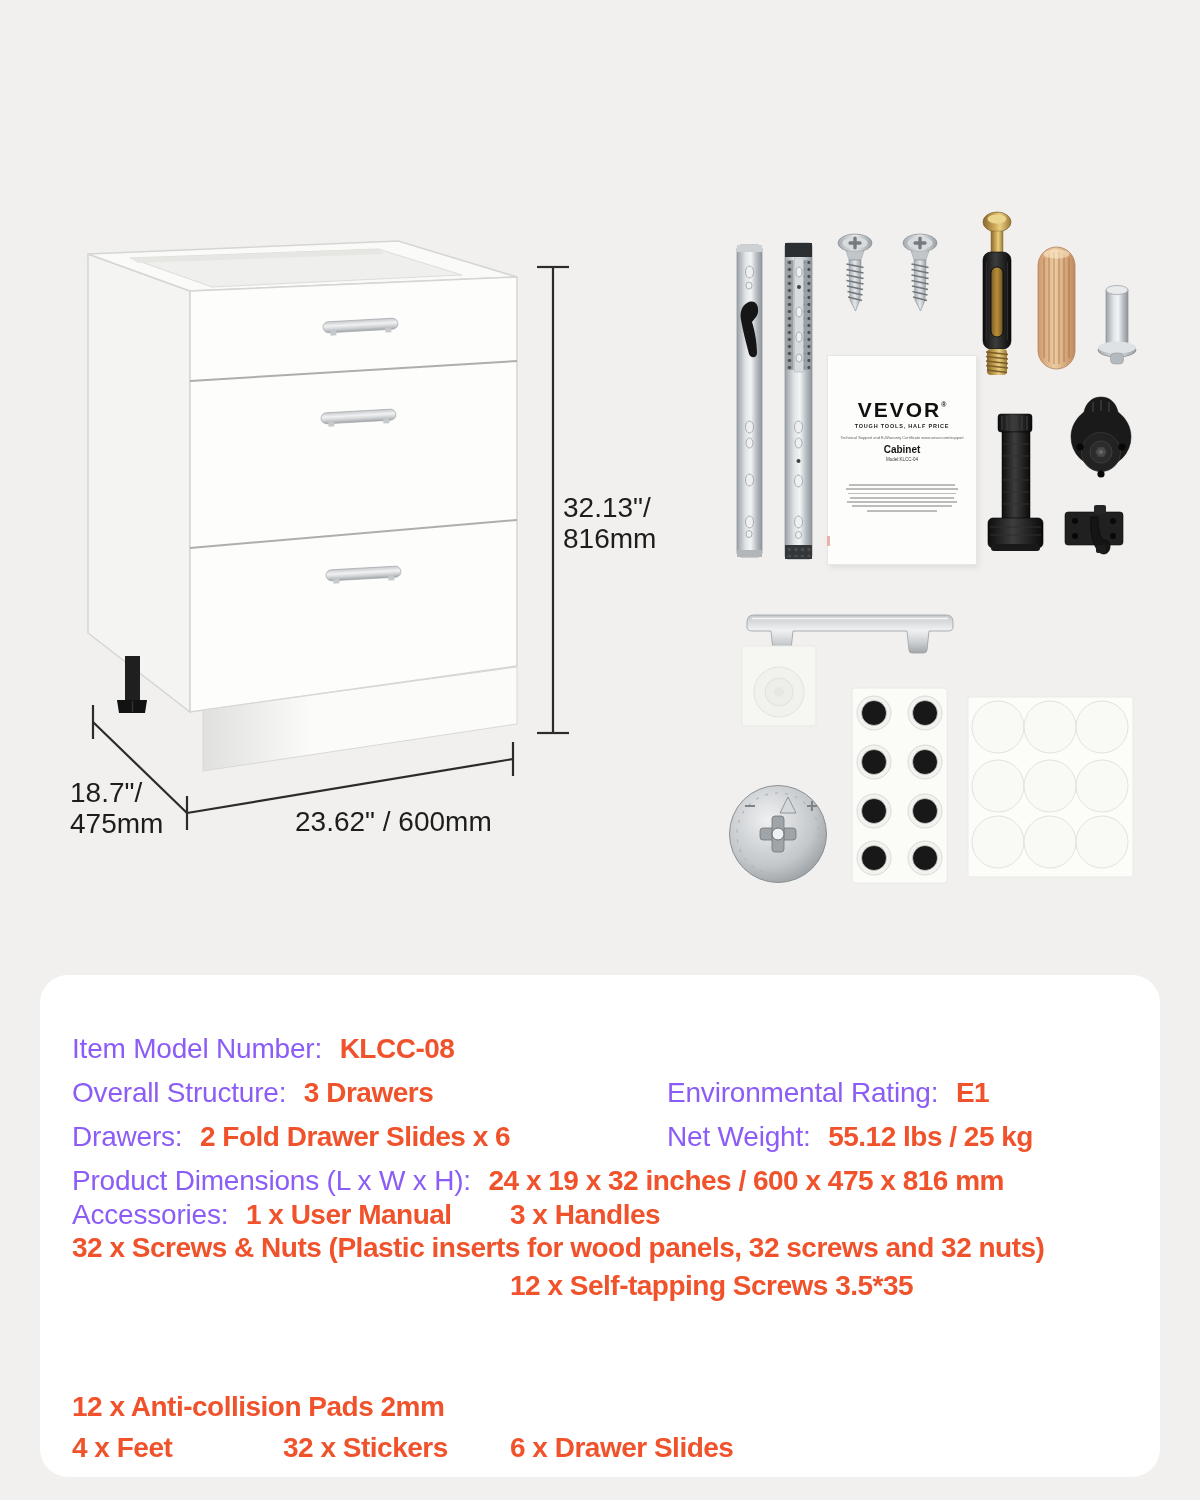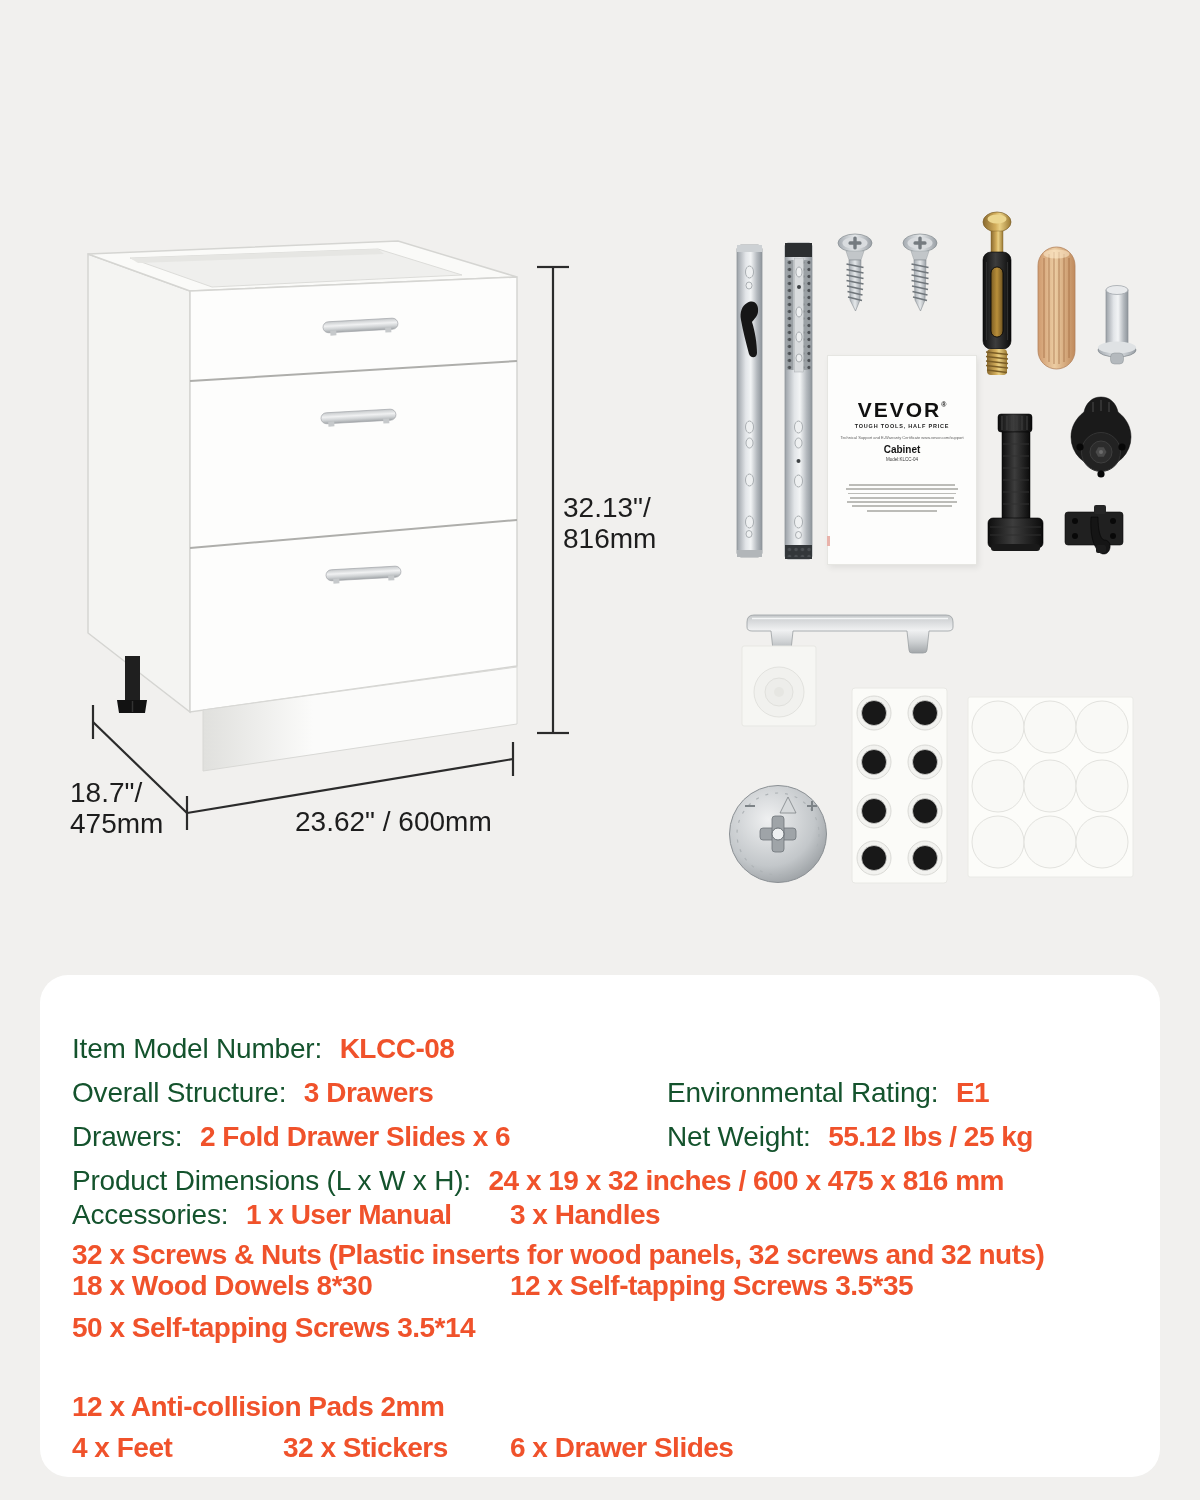--- a/index.html
+++ b/index.html
@@ -19,21 +19,21 @@
   .m-reg{font-size:7px;vertical-align:10px;letter-spacing:0;}
   .m-tag{position:absolute;left:0;right:0;top:67px;font-size:5.5px;font-weight:700;letter-spacing:.8px;color:#1a1a1a;}
   .m-support{position:absolute;left:0;right:0;top:79px;font-size:4px;color:#5f5f5f;}
   .m-title{position:absolute;left:0;right:0;top:88px;font-size:10px;font-weight:700;color:#141414;}
   .m-model{position:absolute;left:0;right:0;top:101px;font-size:4.5px;color:#3a3a3a;}
   .m-para{position:absolute;left:14px;right:14px;top:128px;}
   .pline{height:1.8px;background:#bcbcb8;margin:0 auto 2.5px auto;}
   
   .panel{position:absolute;left:40px;top:975px;width:1120px;height:502px;background:#ffffff;border-radius:28px;}
   .row{position:absolute;left:32px;right:16px;height:32px;font-size:28px;white-space:nowrap;letter-spacing:-0.2px;}
-  .lbl{color:#14532d;}
+  .lbl{color:#8b5cf6;}
   .val{color:#f0522b;font-weight:700;letter-spacing:-0.5px;margin-left:10px;}
   .row > .val:first-child{margin-left:0;}
   .c2{position:absolute;left:428px;top:0;}
   .cR{position:absolute;left:595px;top:0;}
   .c3{position:absolute;left:201px;top:0;}
 </style>
 </head>
 <body>
 
 <div class="canvas">
@@ -436,33 +436,31 @@
   </div>
 
   <div class="row" style="top:224px">
     <span class="lbl">Accessories:</span>
     <span class="val">1 x User Manual</span>
     <span class="c2">
       <span class="val">3 x Handles</span>
     </span>
   </div>
 
-  <div class="row" style="top:264px">
+  <div class="row" style="top:257px">
     <span class="val">32 x Screws &amp; Nuts (Plastic inserts for wood panels, 32 screws and 32 nuts)</span>
   </div>
 
   <div class="row" style="top:295px">
-    <span class="val">18 x Wood Dowels 8*30</span>
     <span class="c2">
       <span class="val">12 x Self-tapping Screws 3.5*35</span>
     </span>
   </div>
 
   <div class="row" style="top:337px">
-    <span class="val">50 x Self-tapping Screws 3.5*14</span>
   </div>
 
 
   <div class="row" style="top:416px">
     <span class="val">12 x Anti-collision Pads 2mm</span>
   </div>
 
   <div class="row" style="top:457px">
     <span class="val">4 x Feet</span>
     <span class="c3">

